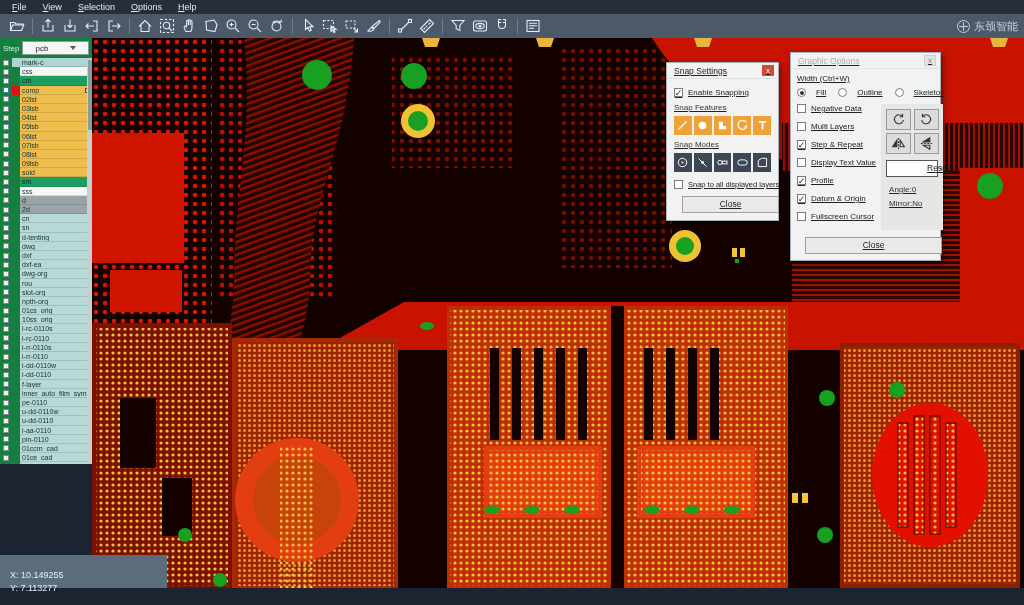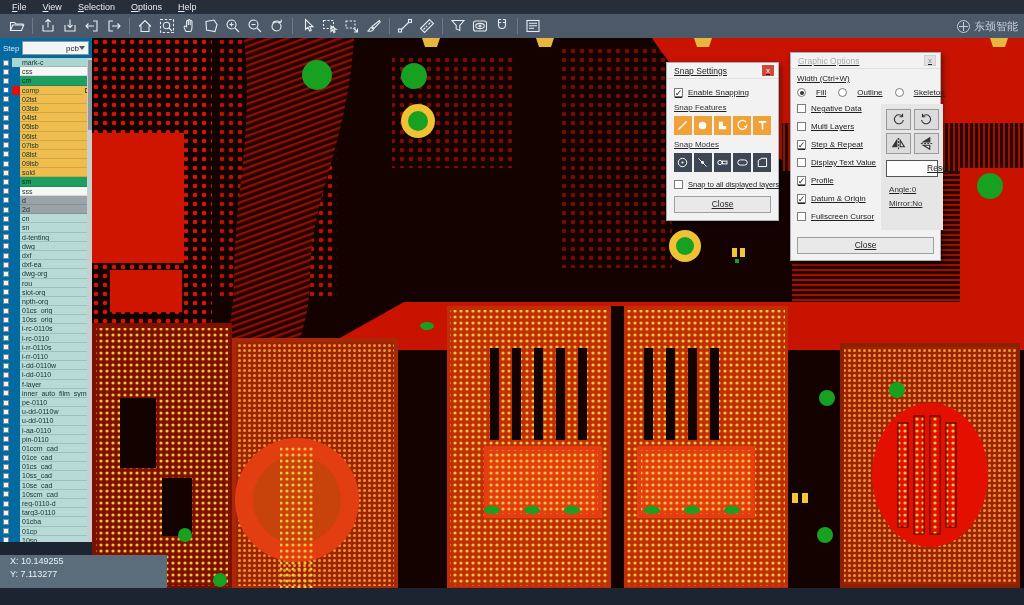--- a/index.html
+++ b/index.html
@@ -21,27 +21,27 @@
   .tbtn svg { stroke:#e6ecf2; fill:none; stroke-width:1.1; }
   .tsep { width:1px; height:16px; background:#6d7b8c; margin:0 4px; flex:0 0 auto; }
   .logo { margin-left:auto; display:flex; align-items:center; gap:4px; color:#c6cdd6; font-size:11px; }
   .logo-mark { width:13px; height:13px; border:1.3px solid #c6cdd6; border-radius:50%;
                position:relative; }
   .logo-mark:before, .logo-mark:after { content:""; position:absolute; background:#c6cdd6; }
   .logo-mark:before { left:50%; top:1px; bottom:1px; width:1px; margin-left:-0.5px; }
   .logo-mark:after { top:50%; left:1px; right:1px; height:1px; margin-top:-0.5px; }
 
   
-  .sidebar { position:absolute; left:0; top:38px; width:92px; height:504px;
-             background:#0369a1; overflow:hidden; }
+  .sidebar { position:absolute; left:0; top:38px; width:92px; height:426px;
+             background:#15803d; overflow:hidden; }
   .step-row { height:20px; display:flex; align-items:center; gap:3px; padding:2px 3px; }
   .step-label { color:#dfe5ea; font-size:8px; }
   .step-select { flex:1; height:14px; background:#f4f6f6; border:1px solid #8a96a2;
                  font-size:8px; color:#222; display:flex; align-items:center;
-                 justify-content:flex-end; padding:0 3px; }
+                 justify-content:space-between; padding:0 12px; }
   .chev { width:0; height:0; border-left:3px solid transparent; border-right:3px solid transparent;
           border-top:4px solid #555; }
   .layers { position:absolute; left:0; top:20px; right:0; bottom:0; display:flex; flex-direction:column; }
   .lrow { height:9.2px; flex:0 0 auto; display:flex; align-items:stretch; }
   .lcheck { width:12px; flex:0 0 auto; display:flex; align-items:center; justify-content:center; }
   .lcheck i { width:6px; height:6px; background:#f2f4f4; border:1px solid #7d8893; display:block; }
   .lcheck.on i { background:#ffffff; border:1px solid #3e77c9; box-shadow:inset 0 0 0 1px #fff; }
   .lswatch { width:8px; flex:0 0 auto; }
   .lname { flex:1; font-size:7px; line-height:9px; color:#13302c; padding-left:2px;
            white-space:nowrap; overflow:hidden; border-bottom:1px solid rgba(0,0,0,.12); }
@@ -50,21 +50,21 @@
   .vscroll { position:absolute; right:0; top:20px; bottom:0; width:5px; background:#c7cfcf; }
   .vthumb { position:absolute; left:0.5px; top:2px; width:4px; height:70px; background:#8d9aa0; }
 
   
   .canvas { position:absolute; left:92px; top:38px; width:932px; height:550px;
             background:#140200; overflow:hidden; }
   .canvas svg { display:block; width:100%; height:100%; }
 
   
   .xy { position:absolute; left:0; top:555px; width:167px; height:33px; background:#5b6d7a;
-        color:#e7f0f5; font-size:9px; padding:0 0 0 10px; line-height:13px; z-index:30; }
+        color:#e7f0f5; font-size:9px; padding:14px 0 0 10px; line-height:13px; z-index:30; }
 
   
   .bottombar { position:absolute; left:0; top:588px; width:1024px; height:17px;
                background:#1c2533; display:flex; align-items:center; }
   .bsep { width:1px; height:11px; background:#55masked62738; background:#556273; margin:0 6px; flex:0 0 auto; }
   .unit-select { width:44px; height:13px; background:#fbfbfb; border:1px solid #7f8a96;
                  font-size:8px; color:#222; display:flex; align-items:center;
                  justify-content:space-between; padding:0 2px 0 4px; margin-left:14px; }
   .bicon { color:#cfd7de; display:flex; align-items:center; justify-content:center;
            width:18px; height:15px; }
@@ -87,21 +87,21 @@
   .chk { width:9px; height:9px; background:#fff; border:1px solid #7b7b7b; flex:0 0 auto;
          display:flex; align-items:center; justify-content:center; font-size:9px; color:#222; }
   .seclabel { margin:5px 0 4px; color:#333; }
   .snap-grid { display:flex; gap:2px; }
   .sbtn { width:19px; height:19px; display:flex; align-items:center; justify-content:center; }
   .sbtn svg { stroke:#fff; fill:none; stroke-width:1.2; }
   .sbtn.orange { background:#f0a23a; }
   .sbtn.dark { background:#3d4755; }
   .dlg-close-btn { display:block; width:100%; height:17px; background:#e9e9e9;
                    border:1px solid #9aa0a6; font-size:8.5px; margin-top:7px;
-                   font-family:"Liberation Sans", sans-serif; color:#222; text-align:center; line-height:15px; }
+                   font-family:"Liberation Sans", sans-serif; color:#222; text-align:center; line-height:15px;margin-left:8px; }
   .radio-row { display:flex; align-items:center; gap:4px; margin:5px 0 7px; }
   .radio { width:9px; height:9px; border-radius:50%; border:1px solid #7b7b7b; background:#fff;
            display:flex; align-items:center; justify-content:center; flex:0 0 auto; }
   .radio.sel:before { content:""; width:4px; height:4px; border-radius:50%; background:#333; }
   .radio-item { display:flex; align-items:center; gap:10px; margin-right:8px; }
   .go-main { display:flex; gap:5px; }
   .go-checks { flex:1; }
   .go-checks .chkrow { margin:0 0 9px;align-items:flex-end; }
   .go-side { width:62px; background:#e6e6e6; padding:5px 4px; flex:0 0 auto; }
   .gbtn-grid { display:grid; grid-template-columns:25px 25px; gap:3px; justify-content:center; }

